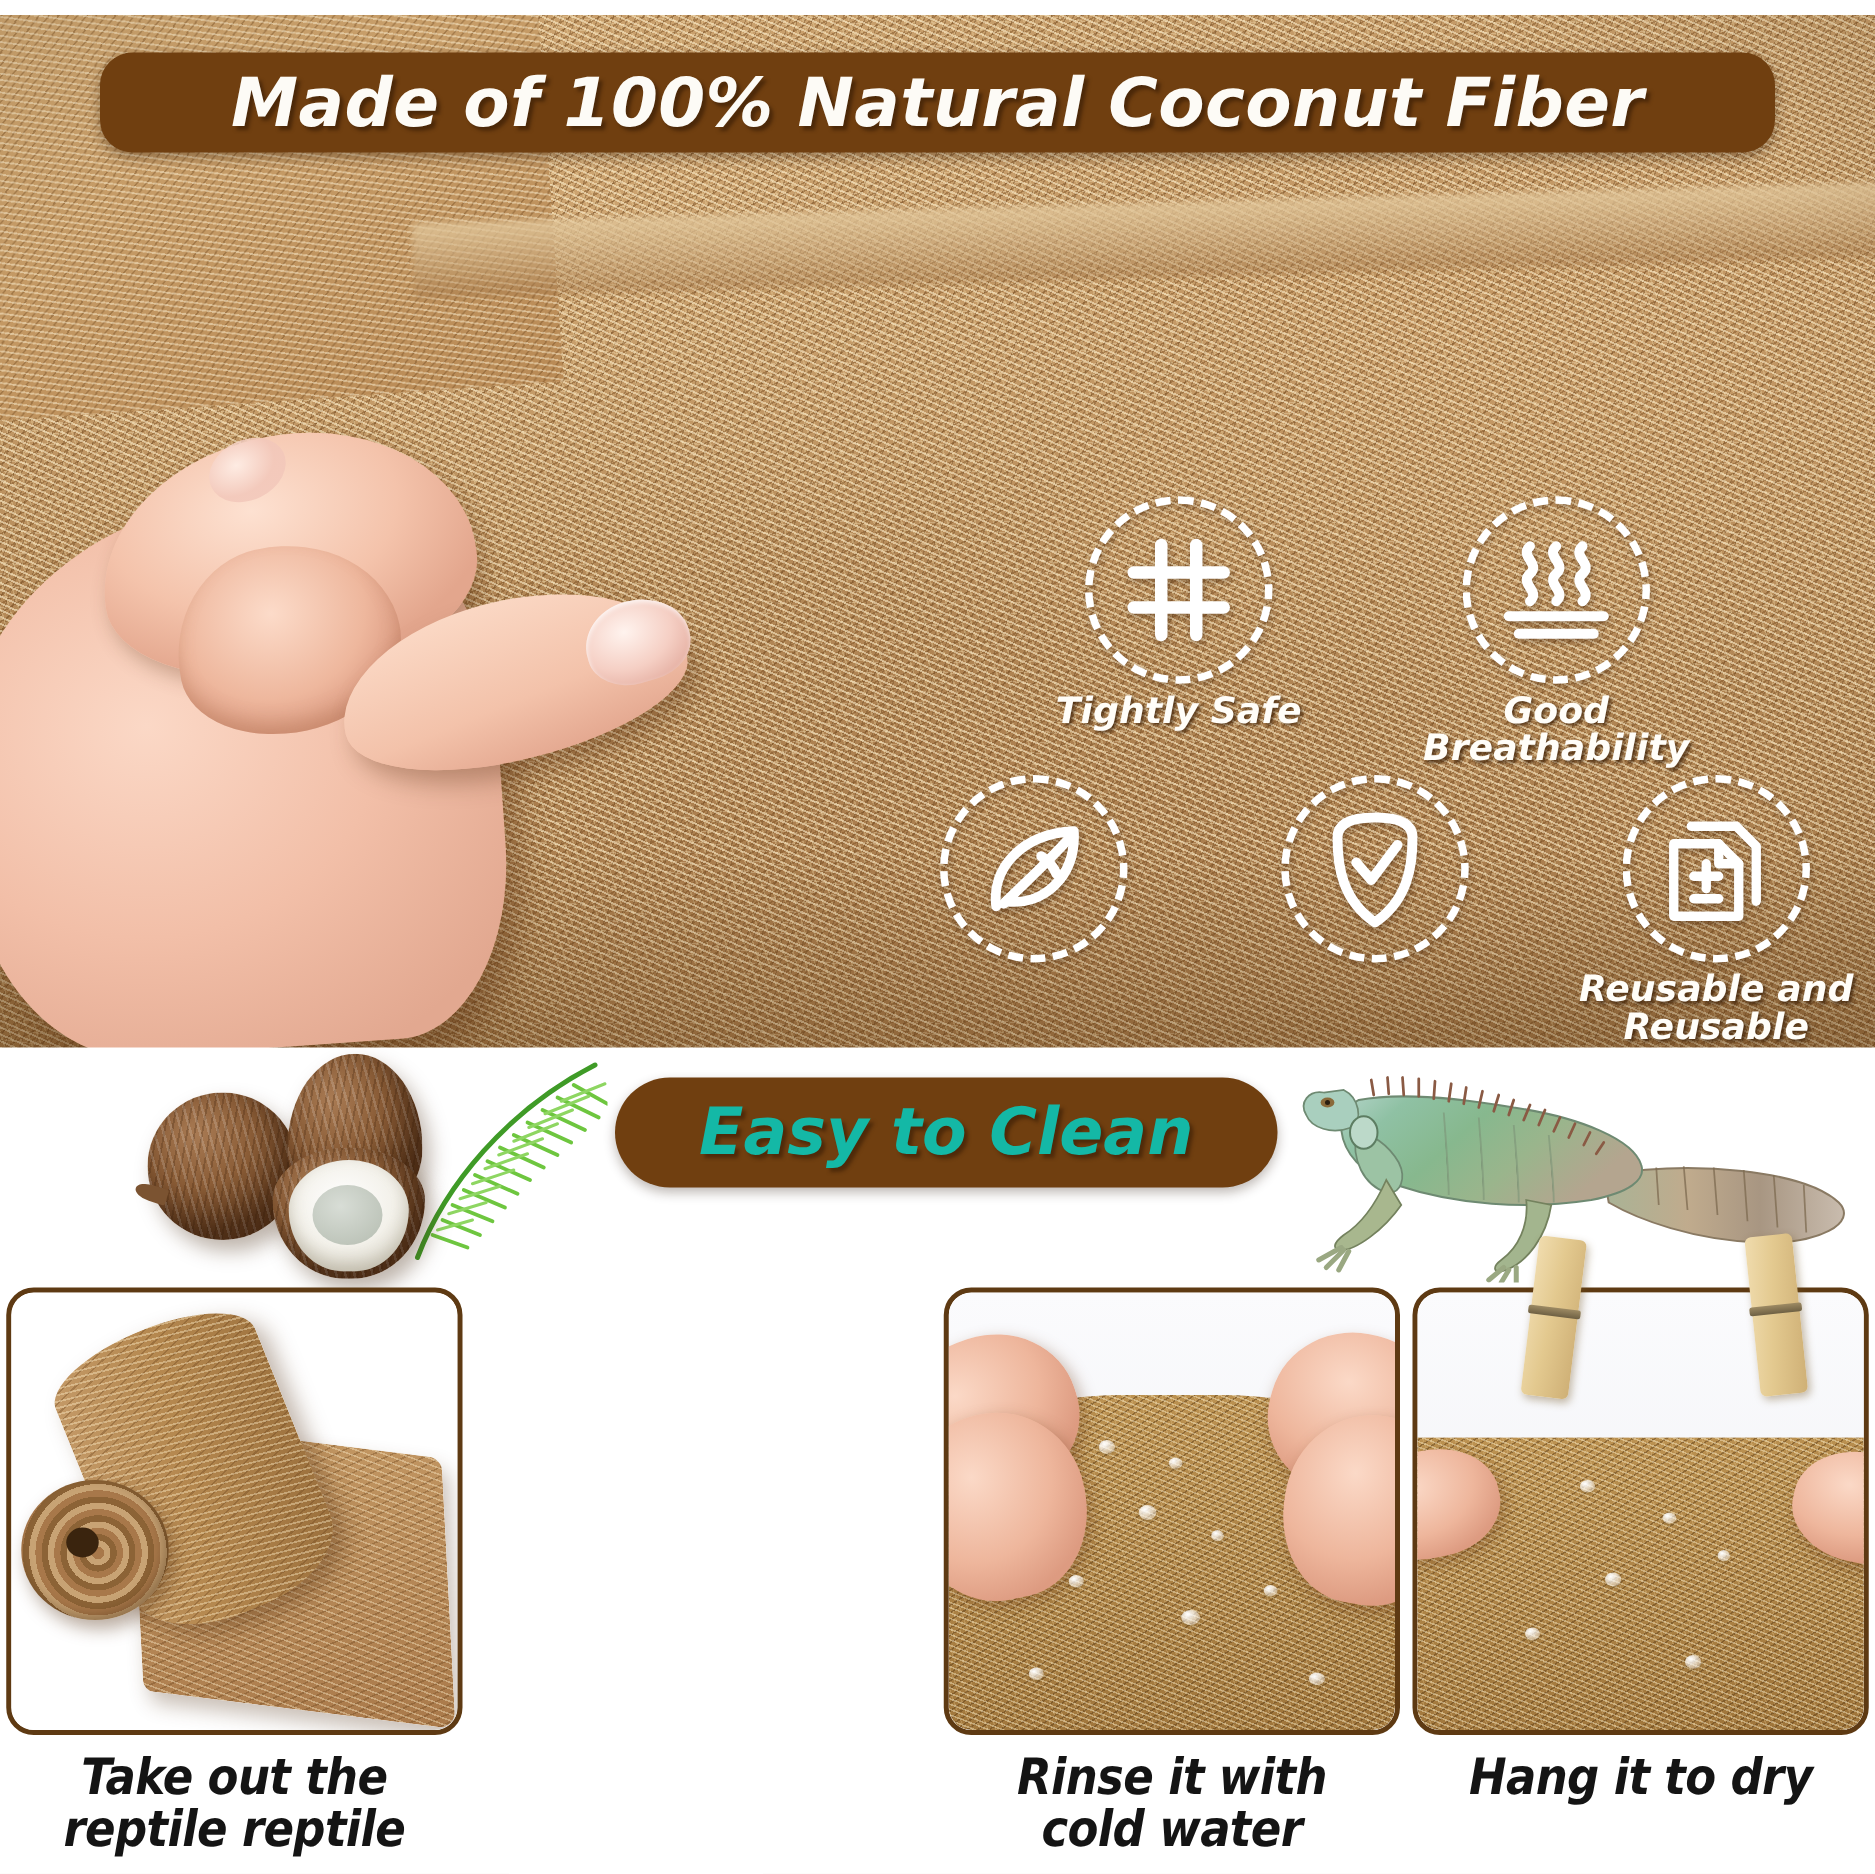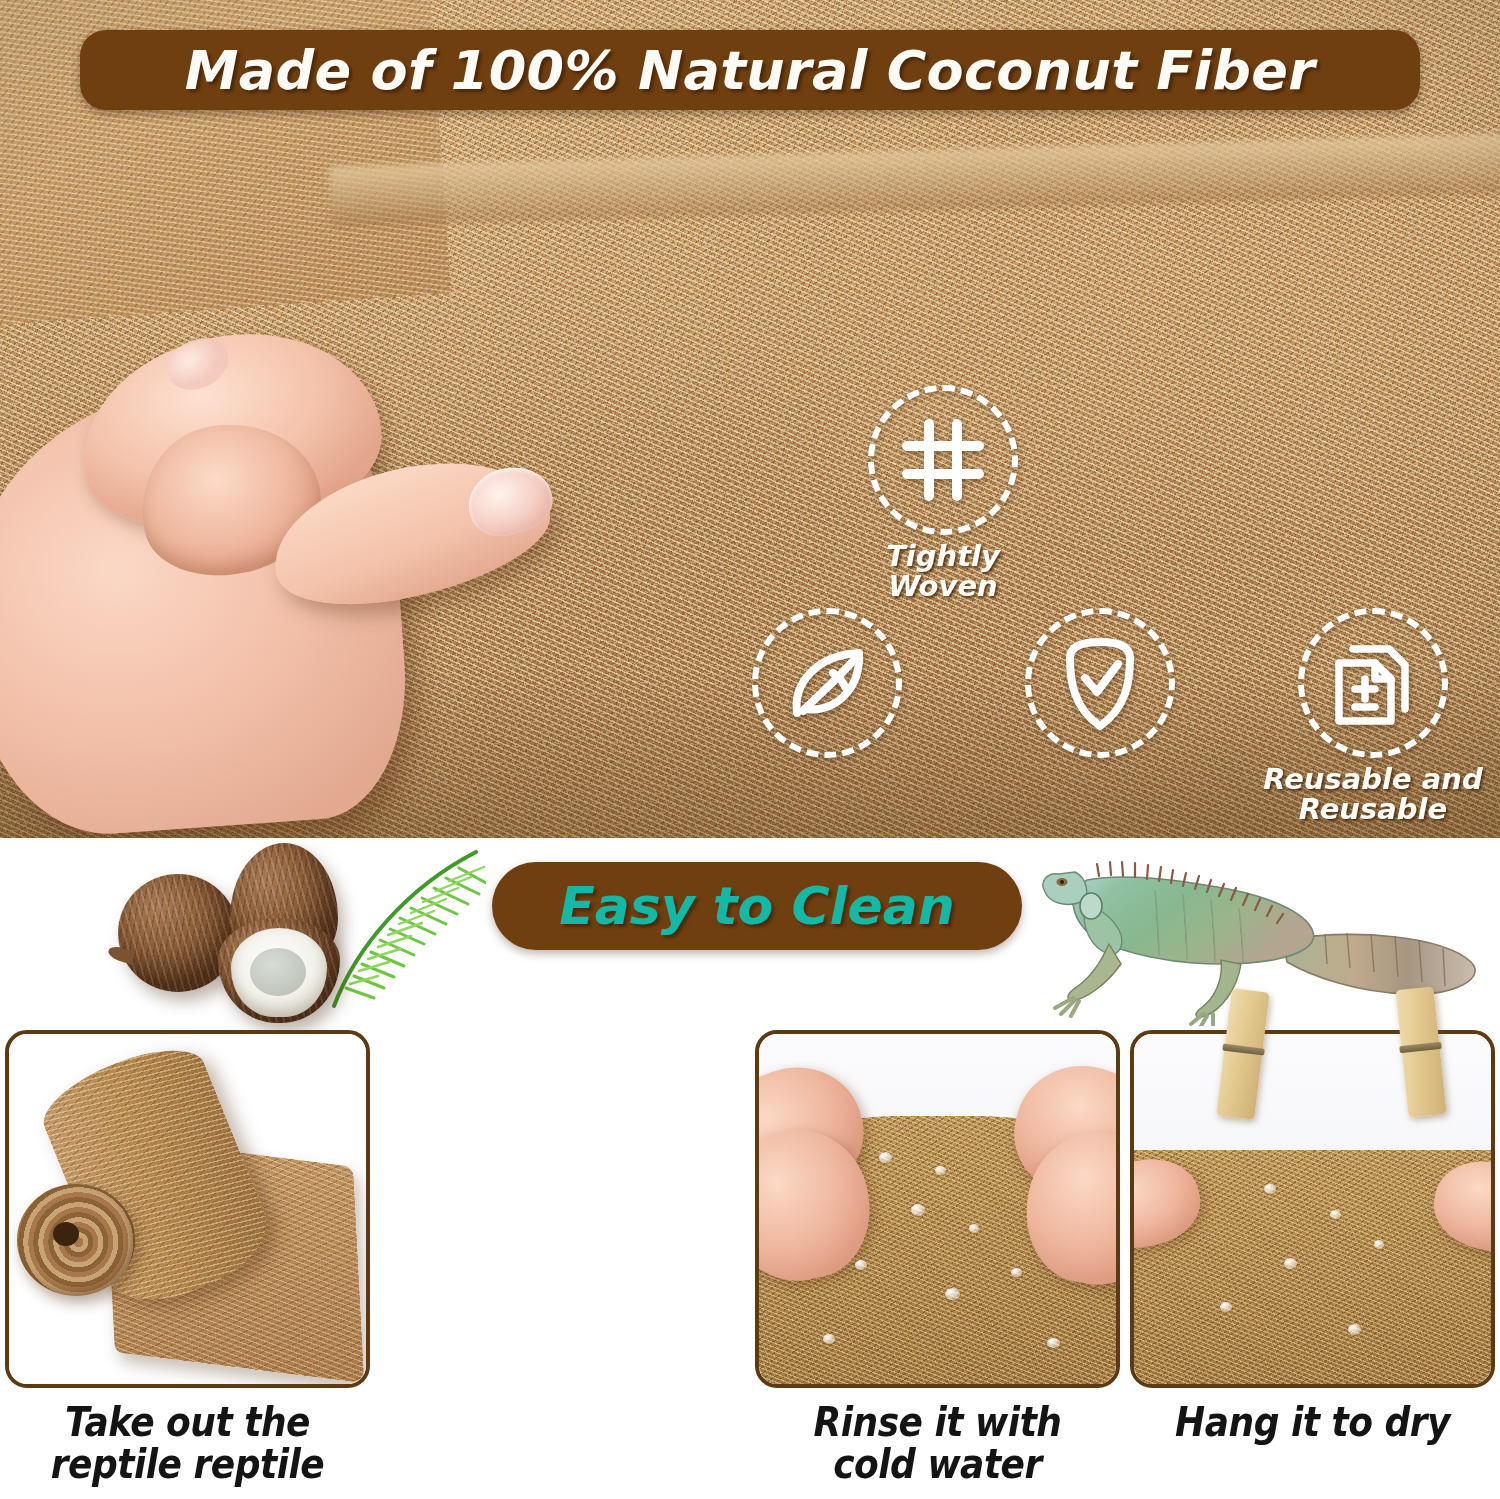--- a/index.html
+++ b/index.html
@@ -2,21 +2,21 @@
 <html><head>
 <meta charset="utf-8">
 <style>
   * { margin:0; padding:0; box-sizing:border-box; }
   html,body { width:1500px; height:1499px; background:#ffffff;
     font-family:"Liberation Sans", sans-serif; overflow:hidden; }
 
   #page { position:relative; width:1500px; height:1499px; background:#fff; }
 
   
-  #hero { position:absolute; left:0; top:0; width:1500px; height:838px; overflow:hidden; }
+  #hero { position:absolute; left:0; top:12px; width:1500px; height:838px; overflow:hidden; }
   .fiberbg {
     position:absolute; inset:0;
     background-color:#bc9260;
     background-image:
       repeating-linear-gradient(24deg, rgba(255,240,205,.55) 0 1.5px, rgba(0,0,0,0) 1.5px 5px),
       repeating-linear-gradient(-31deg, rgba(122,78,33,.45) 0 1.3px, rgba(0,0,0,0) 1.3px 6px),
       repeating-linear-gradient(72deg, rgba(231,203,152,.40) 0 1.2px, rgba(0,0,0,0) 1.2px 7px),
       repeating-linear-gradient(-68deg, rgba(96,60,24,.33) 0 1px, rgba(0,0,0,0) 1px 5.5px),
       repeating-linear-gradient(8deg, rgba(255,236,196,.30) 0 1px, rgba(0,0,0,0) 1px 9px),
       radial-gradient(ellipse 70% 55% at 22% 18%, #cfa672 0%, rgba(0,0,0,0) 70%),
@@ -308,23 +308,37 @@
       <div class="dcircle">
         <svg width="86" height="86" viewBox="0 0 86 86">
           <g stroke="#ffffff" stroke-width="10" stroke-linecap="round" fill="none">
             <line x1="29" y1="7" x2="29" y2="79"></line>
             <line x1="57" y1="7" x2="57" y2="79"></line>
             <line x1="7" y1="29" x2="79" y2="29"></line>
             <line x1="7" y1="57" x2="79" y2="57"></line>
           </g>
         </svg>
       </div>
-      <div class="flabel">Tightly Woven</div>
-    </div>
-
+      <div class="flabel">Tightly Safe</div>
+    </div>
+
+    <div class="feat" id="feat-breath">
+      <div class="dcircle">
+        <svg width="92" height="86" viewBox="0 0 92 86">
+          <g stroke="#ffffff" stroke-width="8" stroke-linecap="round" fill="none">
+            <path d="M25 8 C16 16,34 22,25 30 C16 38,34 44,25 52"></path>
+            <path d="M46 8 C37 16,55 22,46 30 C37 38,55 44,46 52"></path>
+            <path d="M67 8 C58 16,76 22,67 30 C58 38,76 44,67 52"></path>
+            <line x1="8" y1="64" x2="84" y2="64"></line>
+            <line x1="16" y1="78" x2="76" y2="78"></line>
+          </g>
+        </svg>
+      </div>
+      <div class="flabel">Good Breathability</div>
+    </div>
 
     <div class="feat" id="feat-dry">
       <div class="dcircle">
         <svg width="88" height="88" viewBox="0 0 88 88">
           <g stroke="#ffffff" stroke-width="8" stroke-linecap="round" stroke-linejoin="round" fill="none">
             <path d="M14 74 C10 44, 34 16, 76 14 C78 50, 52 74, 22 70"></path>
             <path d="M20 72 C36 56, 52 42, 72 20"></path>
             <path d="M50 34 C56 38, 60 42, 62 48"></path>
           </g>
         </svg>

